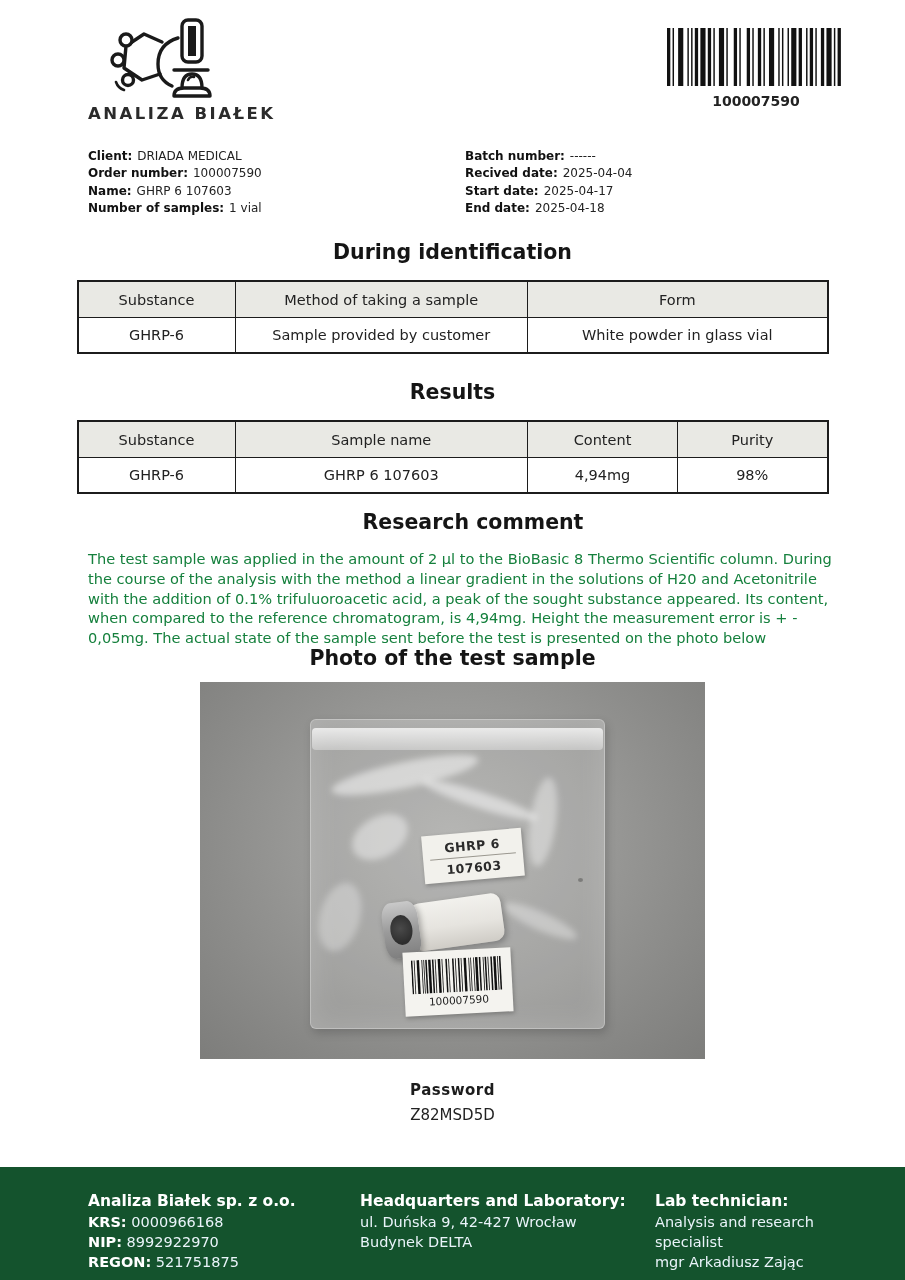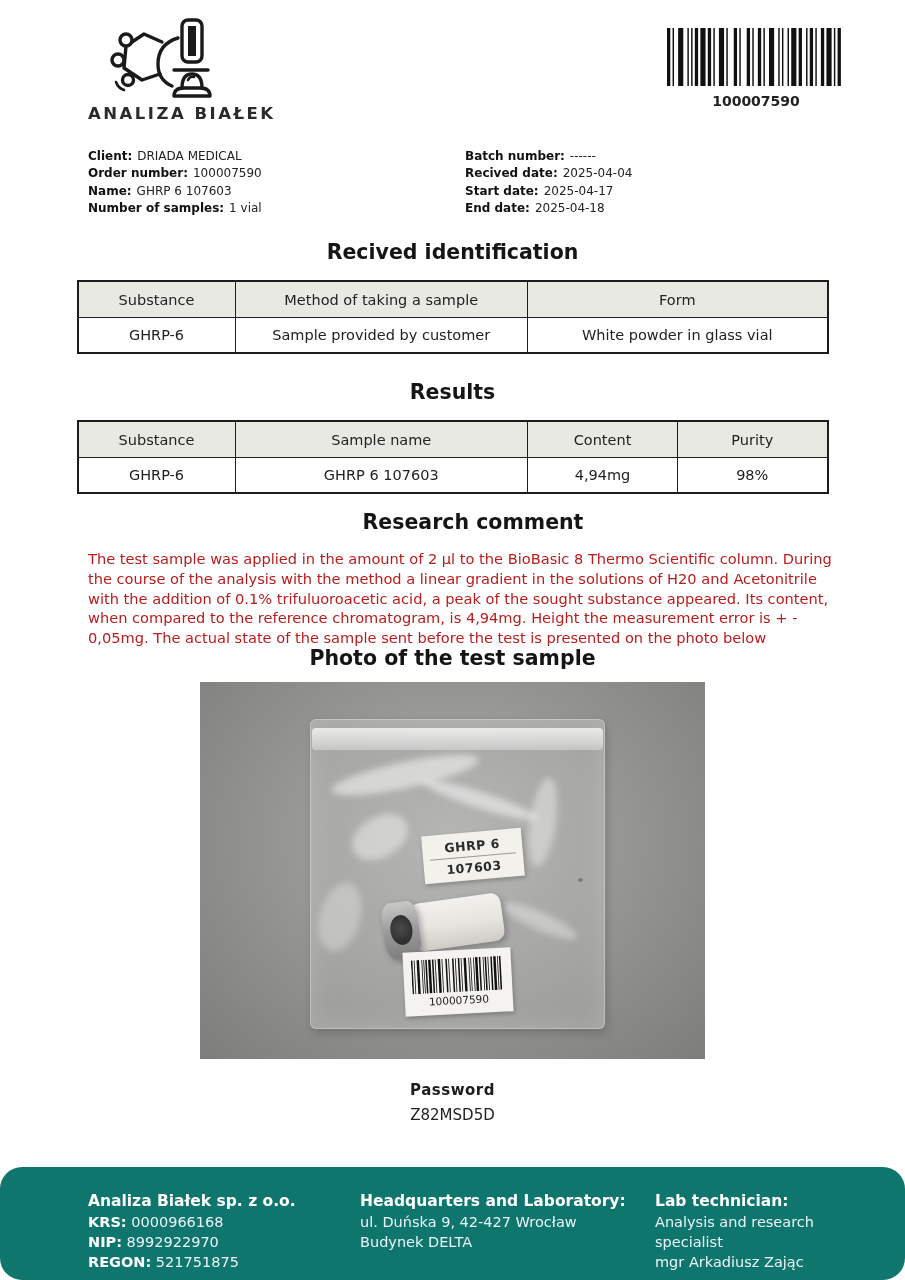--- a/index.html
+++ b/index.html
@@ -30,21 +30,21 @@
   .st-results { margin-top:26px; }
   .st-comment { margin-top:16px;padding-left:41px; }
   .st-photo { margin-top:-2px; }
 
   
   table.lab { width:752px; margin:16px auto 0; border-collapse:collapse; border:2px solid #1c1c1c; font-size:14.5px; color:#222; }
   table.lab th { background:#e9e9e4; font-weight:normal; border:1px solid #1c1c1c; height:36px; padding:4px 8px; text-align:center; }
   table.lab td { background:#ffffff; border:1px solid #1c1c1c; height:36px; padding:4px 8px; text-align:center; }
 
   
-  .comment { width:762px; margin:15px 0 0 88px; font-size:14.6px; line-height:1.35; color:#b91c1c; }
+  .comment { width:762px; margin:15px 0 0 88px; font-size:14.6px; line-height:1.35; color:#15803d; }
 
   
   .photo { position:relative; width:505px; height:377px; margin:12px auto 0;
            background:radial-gradient(ellipse at 50% 42%, #a9a9a7 0%, #979795 45%, #8a8a88 72%, #7d7d7b 100%); overflow:hidden; }
   .bag { position:absolute; left:110px; top:37px; width:295px; height:310px; border-radius:6px;
          background:rgba(255,255,255,0.15); border:1px solid rgba(255,255,255,0.35);
          box-shadow:inset 0 0 28px rgba(255,255,255,0.18), 2px 4px 10px rgba(0,0,0,0.18); }
   .bag-zip { position:absolute; left:112px; top:46px; width:291px; height:22px; border-radius:4px;
              background:linear-gradient(180deg, rgba(255,255,255,0.75), rgba(255,255,255,0.35)); }
   .crinkle { position:absolute; background:rgba(255,255,255,0.5); filter:blur(3px); border-radius:50%; }
@@ -76,21 +76,21 @@
   .label-bottom { position:absolute; left:204px; top:268px; width:108px; height:64px; background:#f4f3ef;
                   transform:rotate(-3deg); box-shadow:1px 2px 4px rgba(0,0,0,0.25);
                   display:flex; flex-direction:column; align-items:center; justify-content:center; gap:2px; }
   .label-bottom .num { font-size:10.5px; color:#1d1d1d; }
 
   
   .password-title { text-align:center; margin-top:22px; font-size:15px; font-weight:bold; color:#1c1c1c; letter-spacing:0.5px; }
   .password-value { text-align:center; margin-top:7px; font-size:15px; color:#222; }
 
   
-  .footer { position:absolute; left:0; right:0; bottom:0; top:1167px; background:#0f766e; color:#ffffff;border-radius:22px; }
+  .footer { position:absolute; left:0; right:0; bottom:0; top:1167px; background:#14532d; color:#ffffff; }
   .footer-inner { display:flex; padding:24px 40px 0 88px; gap:0; }
   .f-col { font-size:14.5px; line-height:1.38; color:#eaf4fa; }
   .f-col .f-title { font-size:15.5px; font-weight:bold; color:#ffffff; }
   .f-col .f-line b { color:#ffffff; }
   .f-company { width:272px; }
   .f-hq { width:295px; }
   .f-tech { flex:1; }
 
   svg.logo-svg { display:block; margin:0 auto; }
 </style>
@@ -169,21 +169,21 @@
       <div class="info-row"><b>Number of samples:</b><span>1 vial</span></div>
     </div>
     <div class="info-col right">
       <div class="info-row"><b>Batch number:</b><span>------</span></div>
       <div class="info-row"><b>Recived date:</b><span>2025-04-04</span></div>
       <div class="info-row"><b>Start date:</b><span>2025-04-17</span></div>
       <div class="info-row"><b>End date:</b><span>2025-04-18</span></div>
     </div>
   </div>
 
-  <div class="section-title st-sample">Recived identification</div>
+  <div class="section-title st-sample">During identification</div>
   <table class="lab">
     <colgroup>
         <col style="width:21%">
         <col style="width:39%">
         <col style="width:40%">
       </colgroup>
     <thead>
       <tr>
         <th>Substance</th>
         <th>Method of taking a sample</th>

